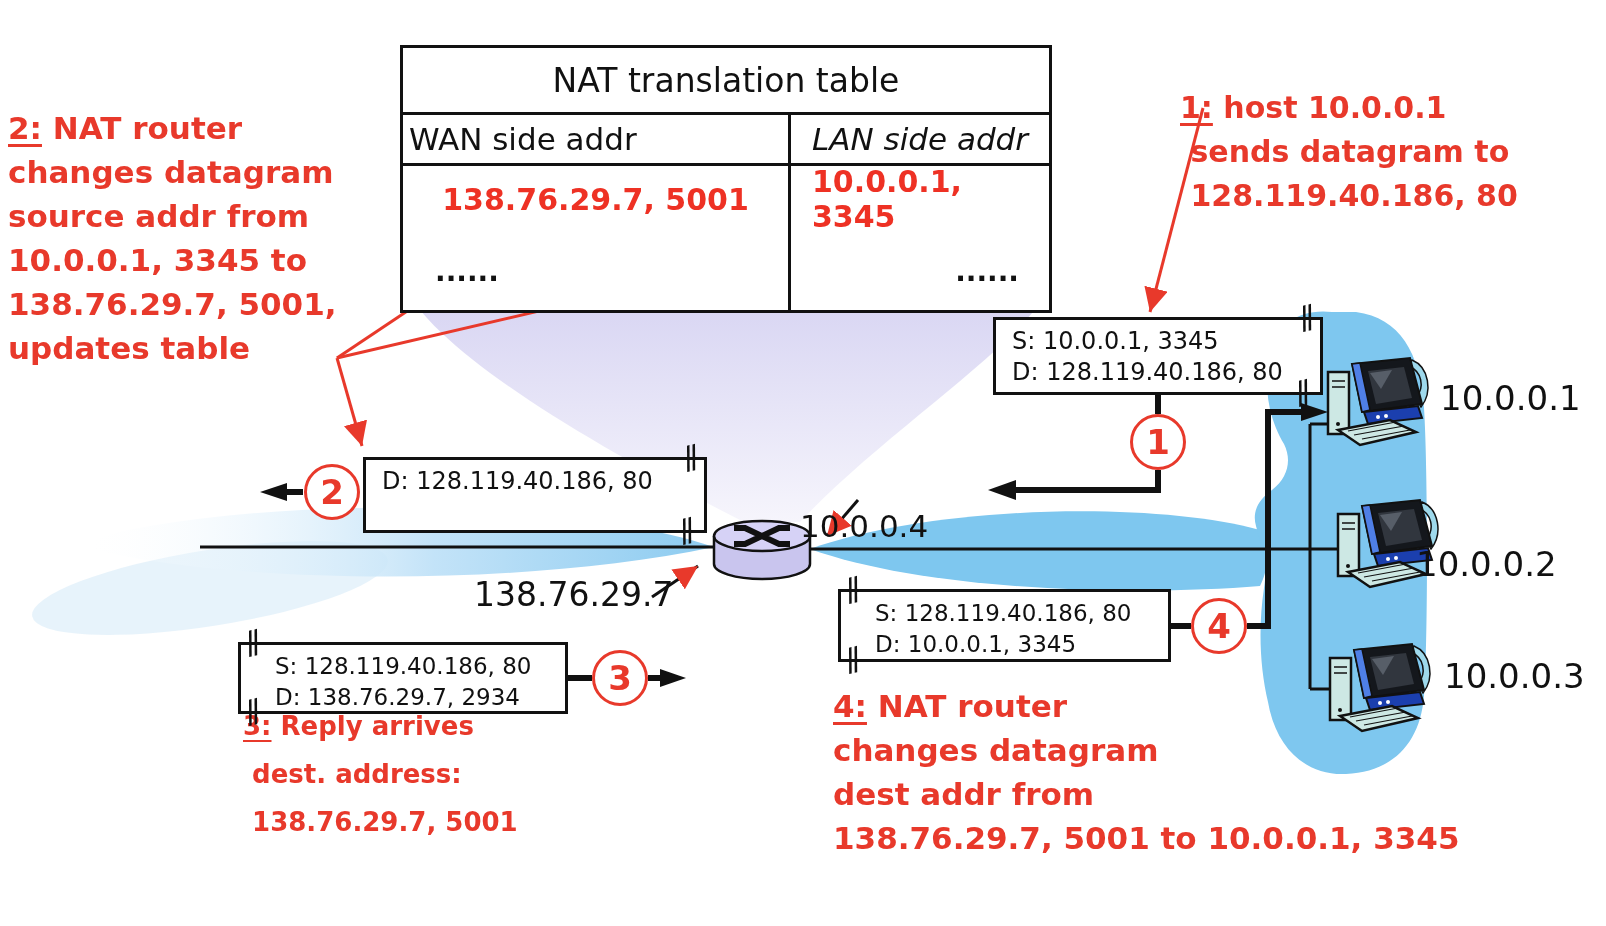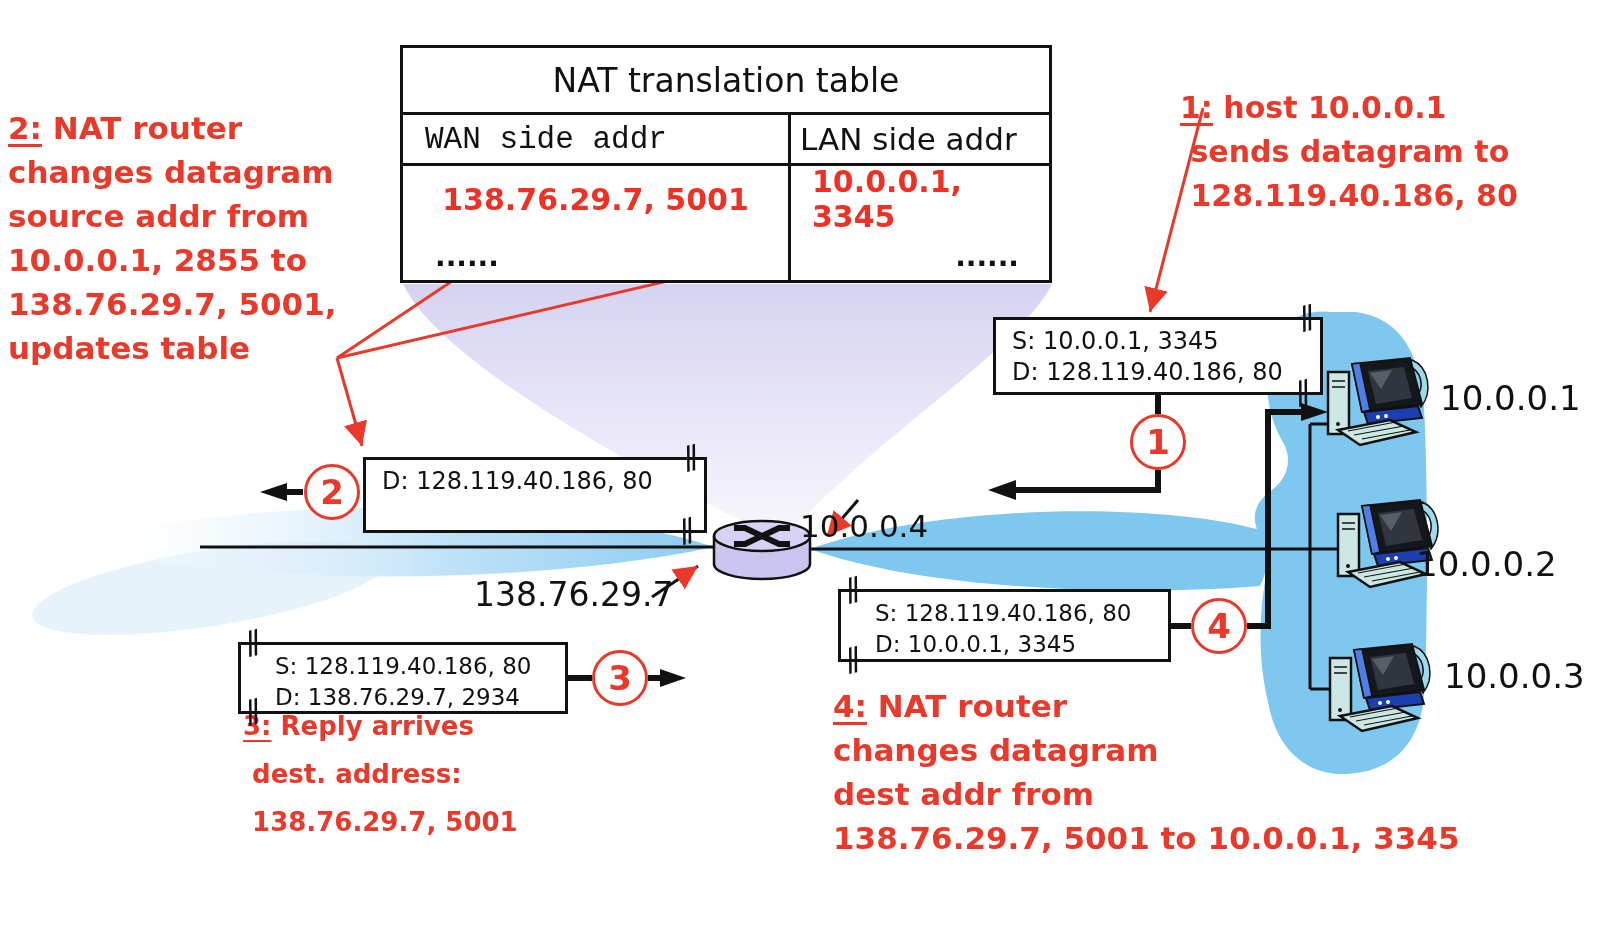--- a/index.html
+++ b/index.html
@@ -25,32 +25,32 @@
 
   
   .stepc{position:absolute;width:56px;height:56px;box-sizing:border-box;border:3.5px solid #e8392b;
          border-radius:50%;background:#fff;color:#e8392b;font-weight:bold;font-size:34px;
          display:flex;align-items:center;justify-content:center;}
 
   
   .iplabel{position:absolute;font-size:34px;color:#111;white-space:nowrap;}
 
   
-  .nat-table{position:absolute;left:400px;top:45px;width:652px;height:238px;box-sizing:border-box;
+  .nat-table{position:absolute;left:400px;top:45px;width:652px;height:268px;box-sizing:border-box;
              border:3px solid #111;background:#fff;display:flex;flex-direction:column;}
   .nt-title{height:64px;border-bottom:3px solid #111;display:flex;align-items:center;
             justify-content:center;font-size:33px;}
   .nt-body{position:relative;flex:1;display:flex;flex-direction:column;}
   .nt-divider{position:absolute;left:385px;top:0;bottom:0;width:3px;background:#111;}
   .nt-row{display:flex;}
   .nt-head{height:48px;border-bottom:3px solid #111;font-size:31px;align-items:center;}
   .nt-c1{width:385px;box-sizing:border-box;}
   .nt-c2{flex:1;box-sizing:border-box;}
-  .nt-head .nt-c1{padding-left:22px;font-family:Liberation Mono, monospace;}
-  .nt-head .nt-c2{padding-left:12px;}
+  .nt-head .nt-c1{padding-left:6px;}
+  .nt-head .nt-c2{padding-left:24px;font-style:italic;}
   .nt-vals{height:66px;align-items:center;font-size:30px;font-weight:bold;color:#ee3124;}
   .nt-vals .nt-c1{text-align:center;}
   .nt-vals .nt-c2{padding-left:24px;}
   .nt-dots{flex:1;align-items:center;font-size:28px;font-weight:bold;}
   .nt-dots .nt-c1{padding-left:32px;}
   .nt-dots .nt-c2{text-align:right;padding-right:30px;}
 </style>
 </head>
 <body>
 
@@ -152,21 +152,21 @@
     </div>
   </div>
 
   <div class="note" style="left:1180px;top:86px;font-size:30px;"><span class="num">1:</span><span> host 10.0.0.1
  sends datagram to
  128.119.40.186, 80</span></div>
 
   <div class="note" style="left:8px;top:106px;"><span class="num">2:</span><span> NAT router
 changes datagram
 source addr from
-10.0.0.1, 2855 to
+10.0.0.1, 3345 to
 138.76.29.7, 5001,
 updates table</span></div>
 
   <div class="note" style="left:243px;top:702px;font-size:26px;line-height:48px;"><span class="num">3:</span><span> Reply arrives
  dest. address:
  138.76.29.7, 5001</span></div>
 
   <div class="note" style="left:833px;top:684px;"><span class="num">4:</span><span> NAT router
 changes datagram
 dest addr from

